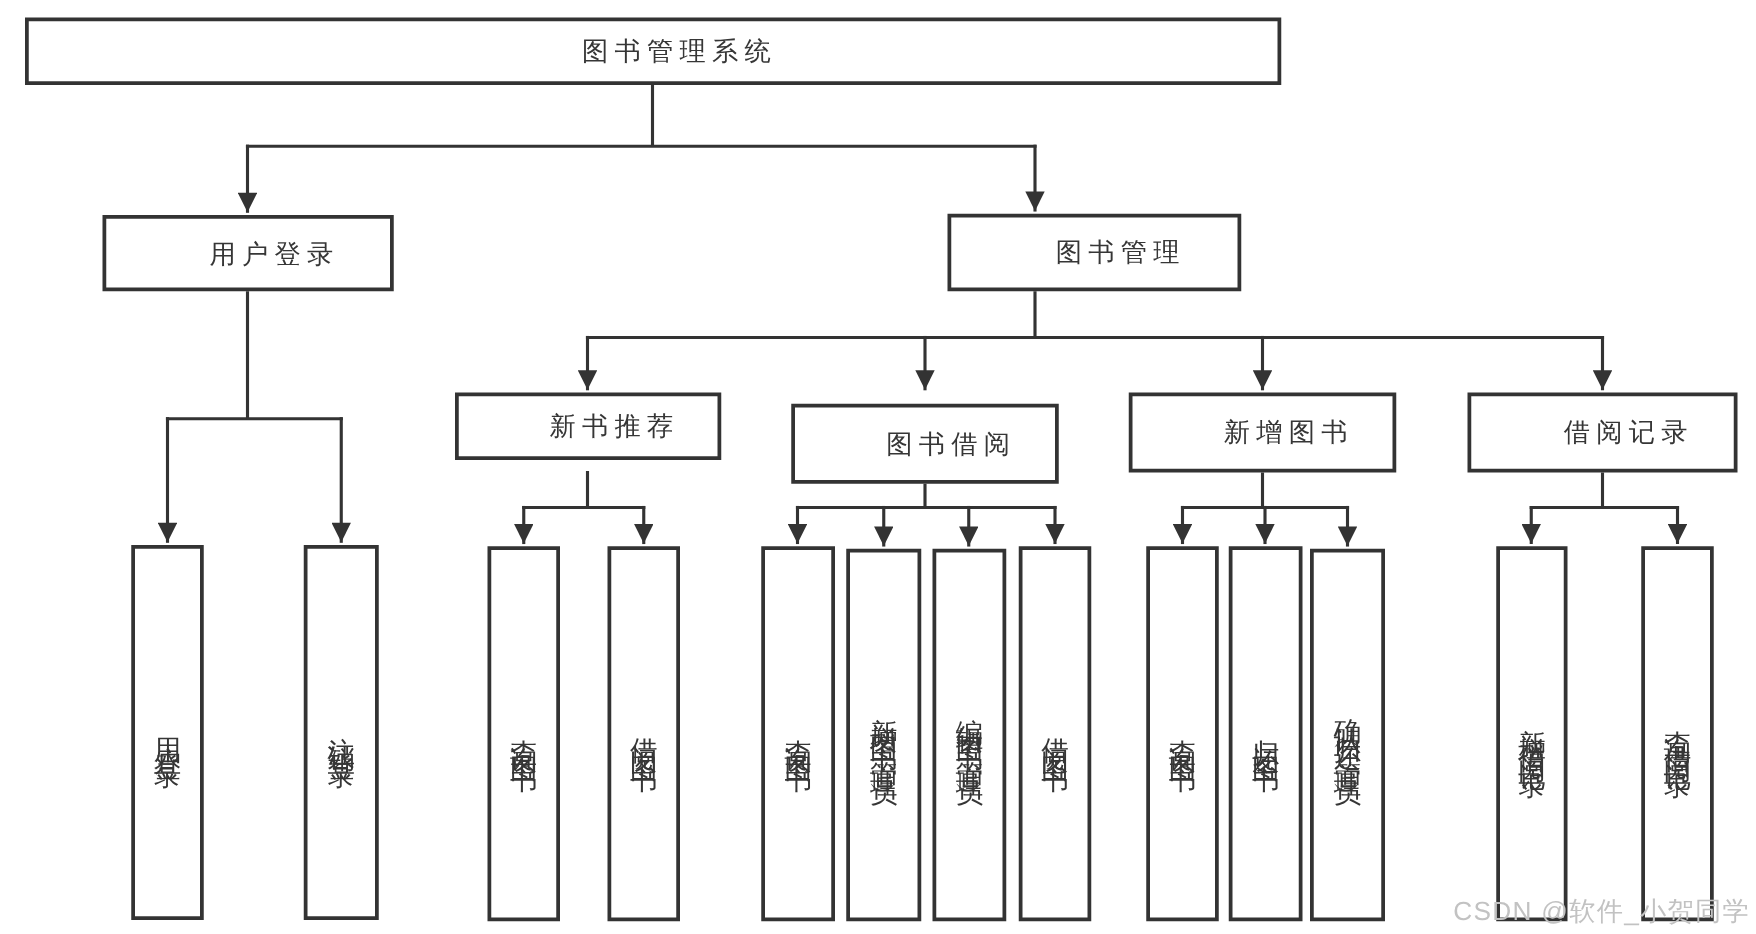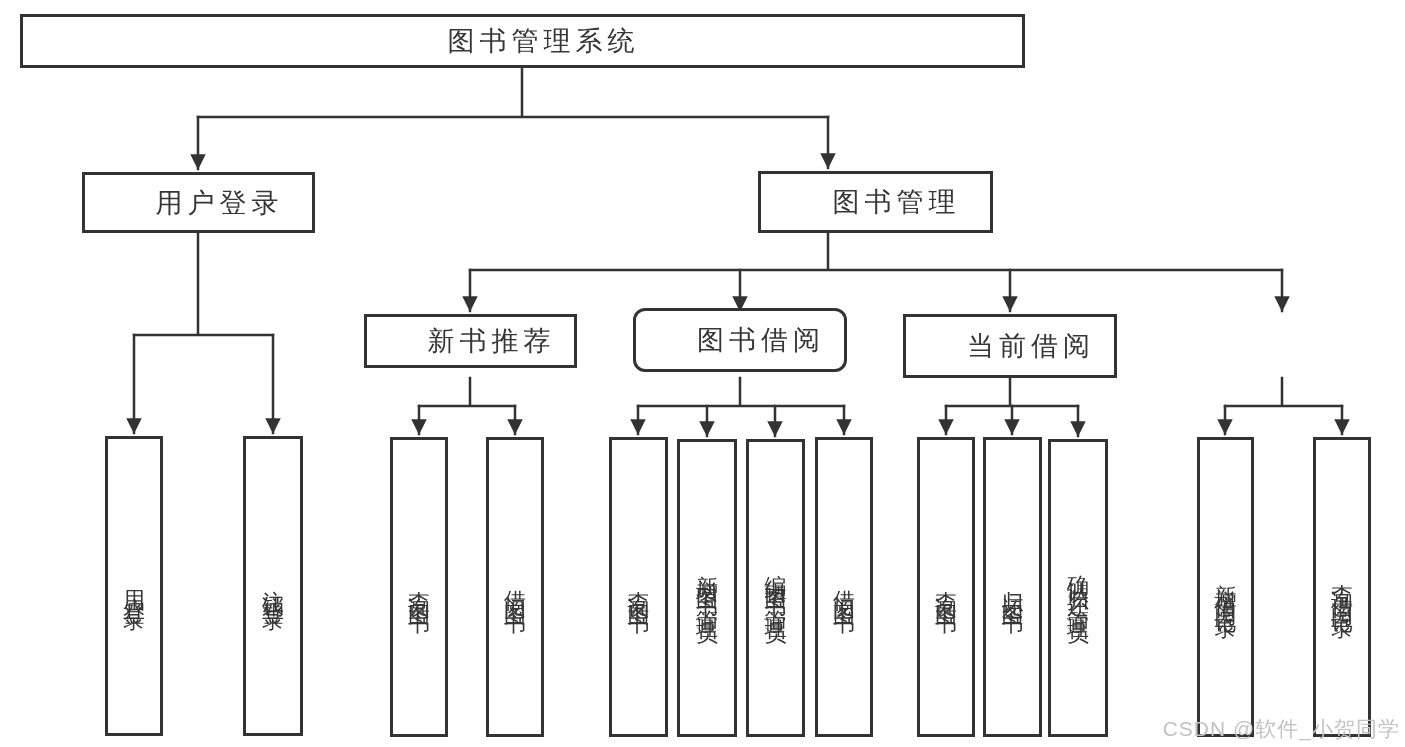--- a/index.html
+++ b/index.html
@@ -28,39 +28,39 @@
     box-sizing: border-box;
     border: 3px solid #333333;
     background: #ffffff;
     color: #363636;
     display: flex;
     align-items: center;
     justify-content: center;
     text-align: center;
   }
   .node.h {
-    font-size: 27px;
+    font-size: 21px;
     letter-spacing: 5px;
     text-indent: 5px;
     white-space: nowrap;
     padding-left: 37px;
   }
   .node.v {
     writing-mode: vertical-rl;
     text-orientation: mixed;
     font-size: 22px;
     letter-spacing: 7px;
     line-height: 1;
   }
   
   .n-root           { left: 20px;   top: 14px;  width: 1005px; height: 54px; }
   .n-user-login     { left: 82px;   top: 172px; width: 233px;  height: 61px; }
   .n-book-mgmt      { left: 710px;  top: 171px; width: 235px;  height: 62px; margin-left: 48px; }
   .n-new-book       { left: 364px;  top: 314px; width: 213px;  height: 54px; }
-  .n-book-borrow    { left: 633px;  top: 308px; width: 214px;  height: 64px; border-radius: 12px; }
+  .n-book-borrow    { left: 633px;  top: 323px; width: 214px;  height: 64px; }
   .n-current-borrow { left: 903px;  top: 314px; width: 214px;  height: 64px; }
   .n-borrow-records { left: 1174px; top: 314px; width: 216px;  height: 64px; }
 
   .l-user-login     { left: 105px;  top: 436px; width: 58px; height: 300px; }
   .l-logout         { left: 243px;  top: 436px; width: 60px; height: 300px; }
   .l-query1         { left: 390px;  top: 437px; width: 58px; height: 300px; }
   .l-borrow1        { left: 486px;  top: 437px; width: 58px; height: 300px; }
   .l-query2         { left: 609px;  top: 437px; width: 59px; height: 300px; }
   .l-add-book       { left: 677px;  top: 439px; width: 60px; height: 298px; }
   .l-edit-book      { left: 746px;  top: 439px; width: 59px; height: 298px; }
@@ -130,21 +130,22 @@
     </g>
   </svg>
 
   <div class="node h n-root">图书管理系统</div>
 
   <div class="node h n-user-login">用户登录</div>
   <div class="node h n-book-mgmt">图书管理</div>
 
   <div class="node h n-new-book">新书推荐</div>
   <div class="node h n-book-borrow">图书借阅</div>
-  <div class="node h n-current-borrow">当前借阅</div>
+  <div class="node h n-current-borrow">新增图书</div>
+  <div class="node h n-borrow-records">借阅记录</div>
 
   <div class="node v l-user-login">用户登录</div>
   <div class="node v l-logout">注销登录</div>
 
   <div class="node v l-query1">查询图书</div>
   <div class="node v l-borrow1">借阅图书</div>
 
   <div class="node v l-query2">查询图书</div>
   <div class="node v l-add-book">新增图书（管理员）</div>
   <div class="node v l-edit-book">编辑图书（管理员）</div>

